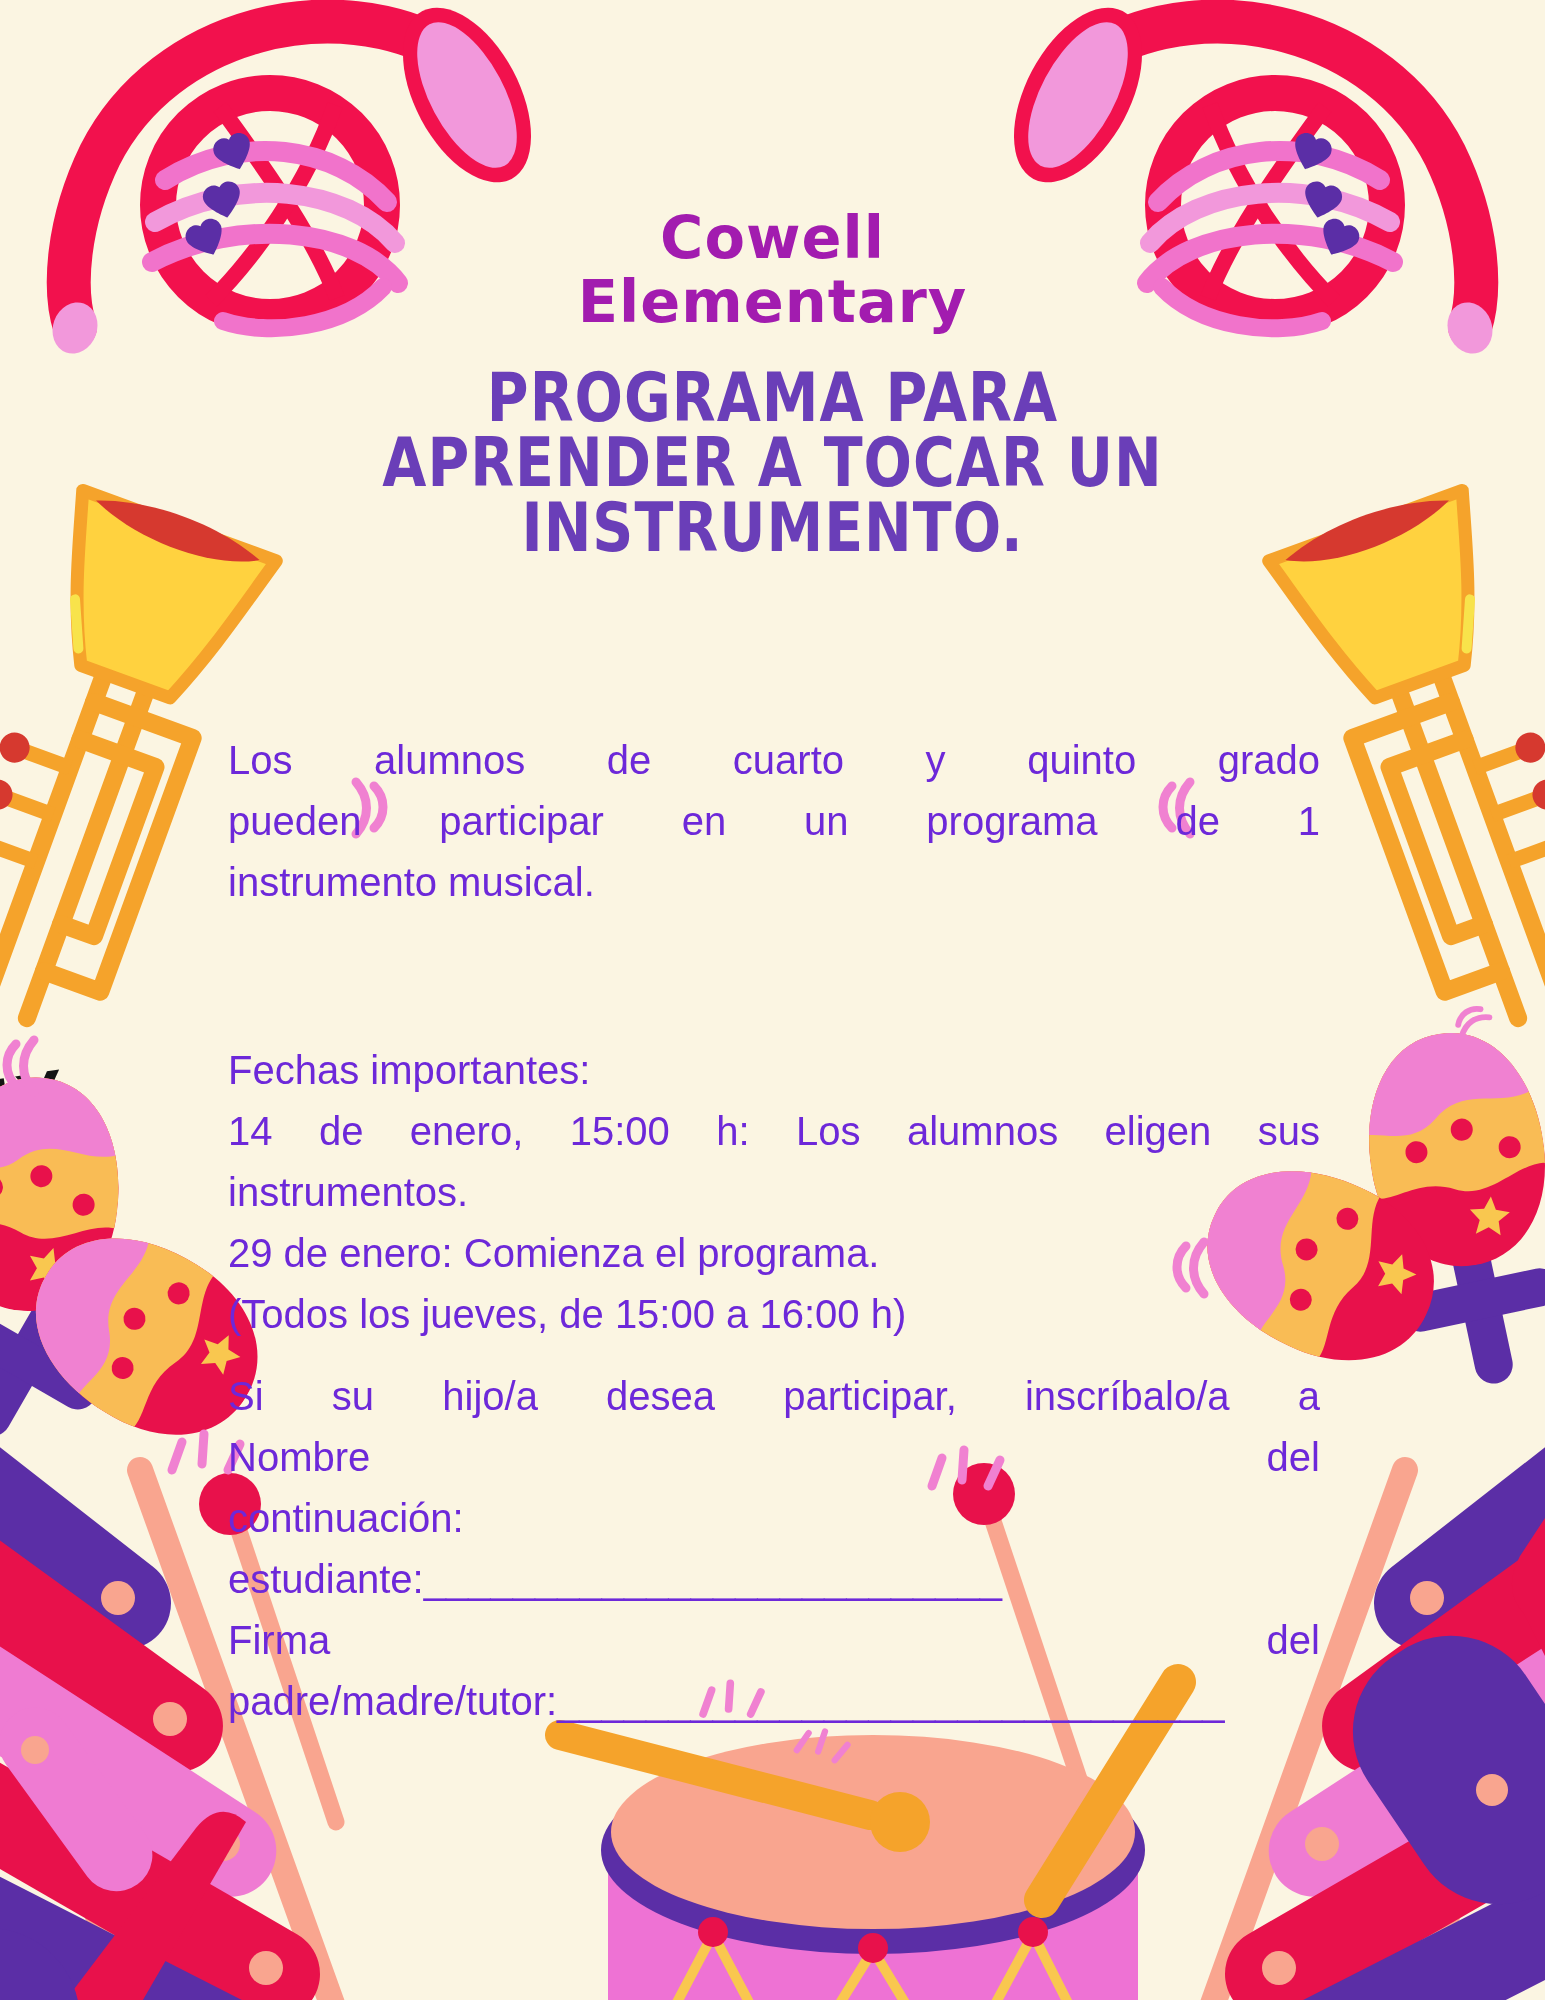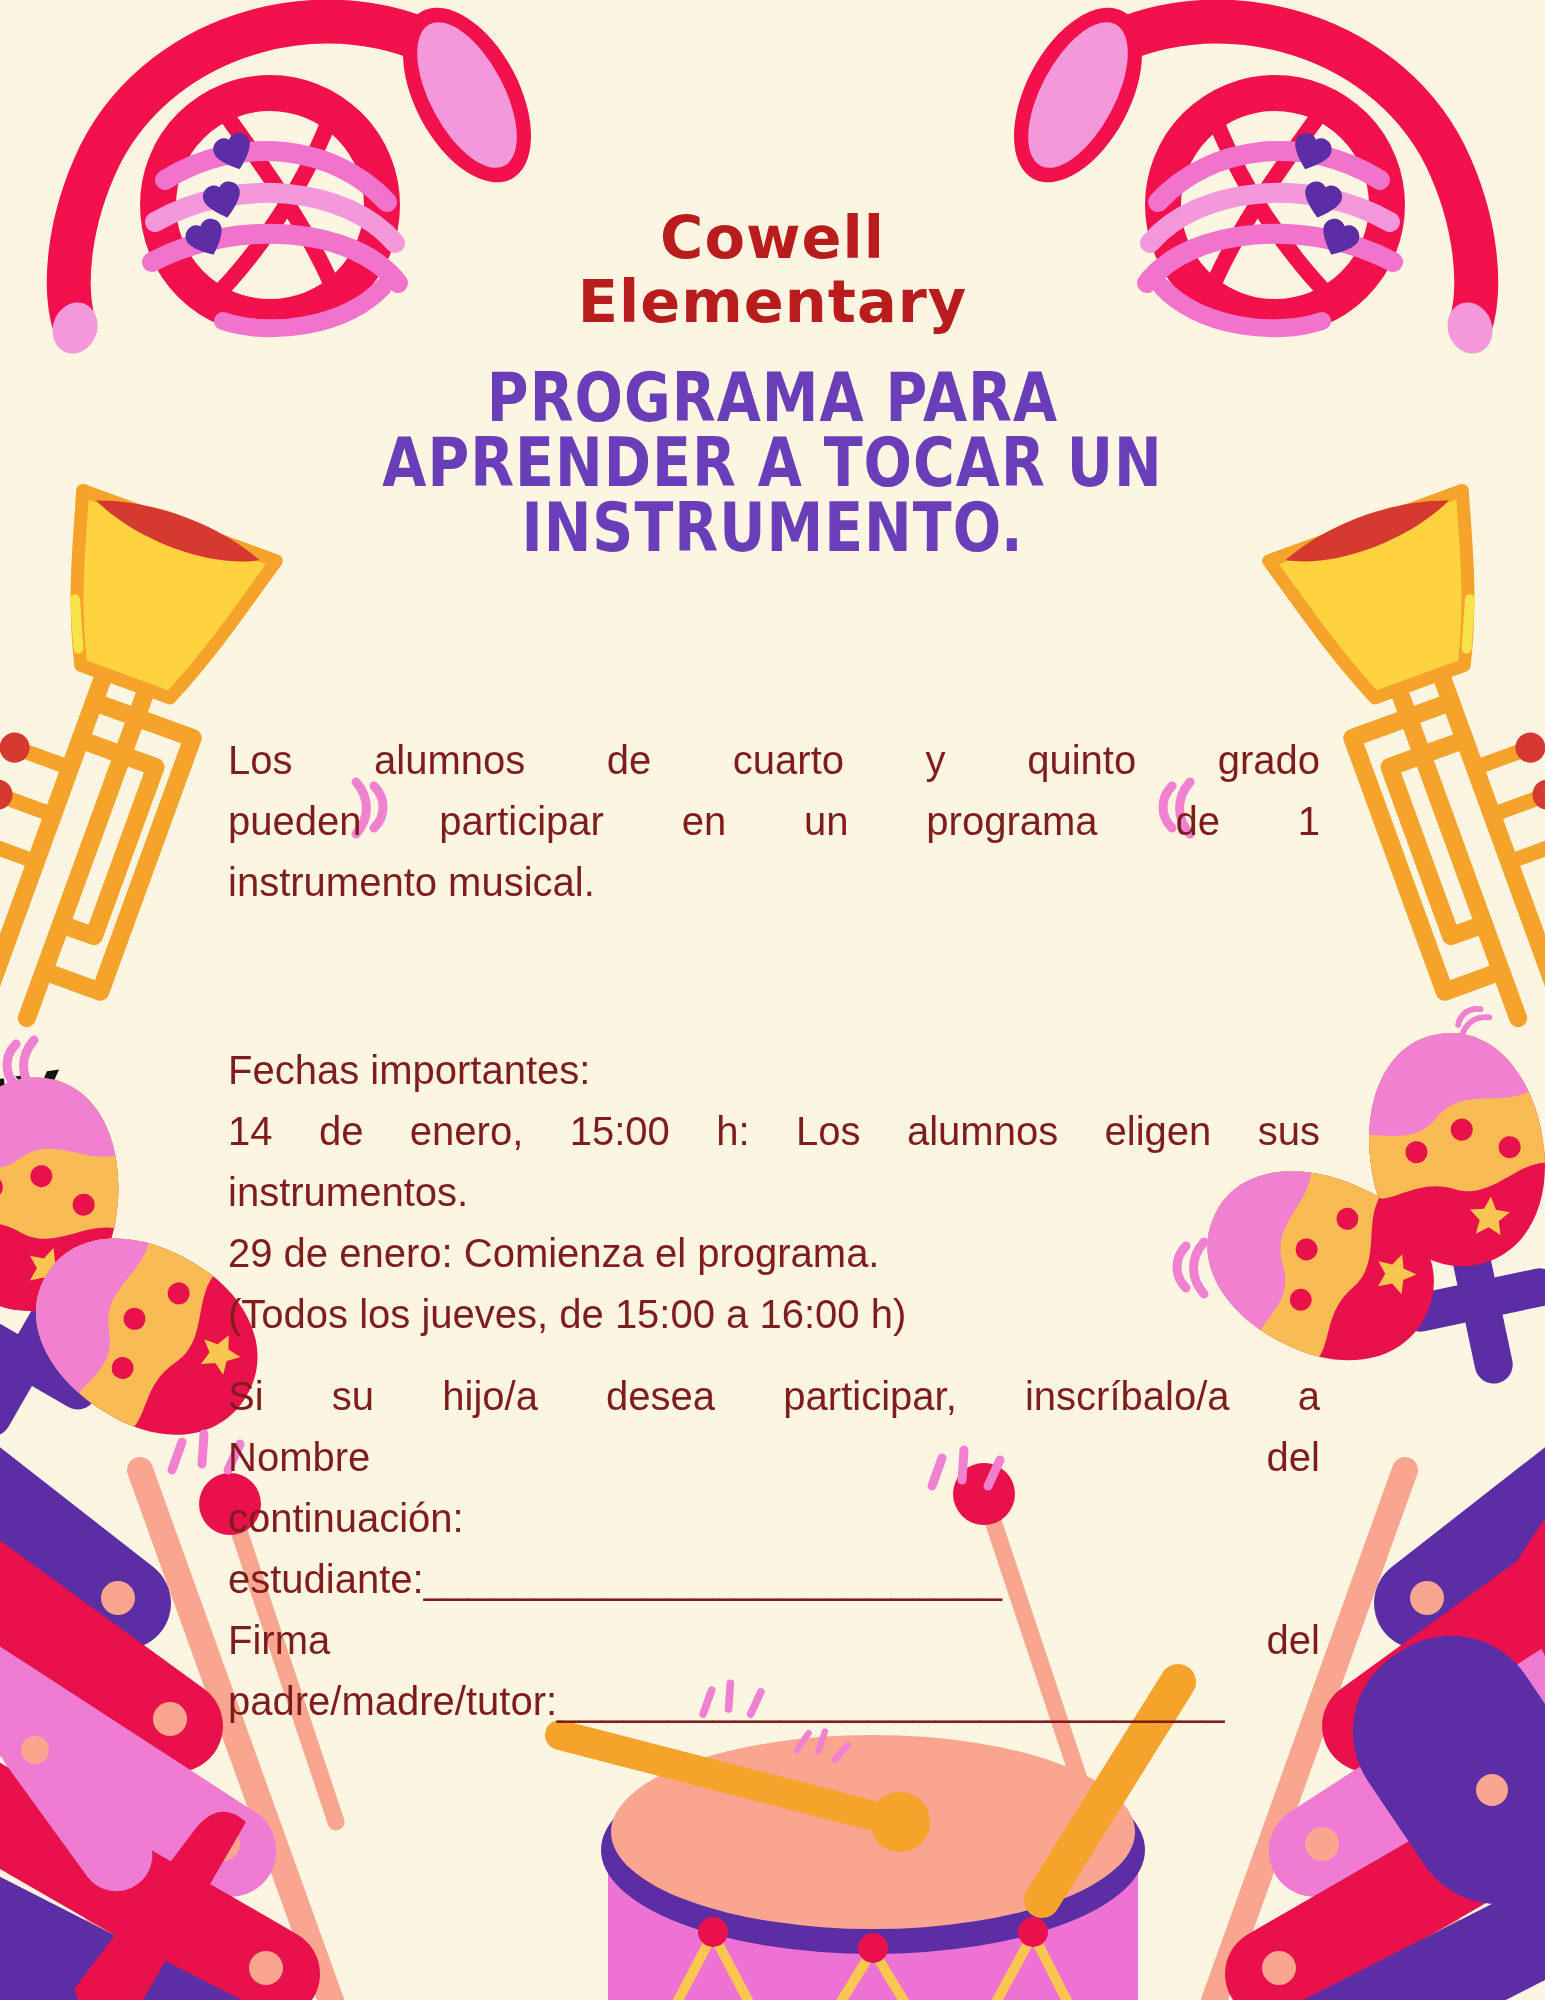--- a/index.html
+++ b/index.html
@@ -1,24 +1,24 @@
 <!DOCTYPE html>
 <html><head>
 <meta charset="utf-8">
 <style>
   html,body{margin:0;padding:0;background:#FBF5E2;}
   .poster{position:relative;width:1545px;height:2000px;overflow:hidden;background:#FBF5E2;}
   .deco{position:absolute;left:0;top:0;width:1545px;height:2000px;z-index:1;}
   .textlayer{position:absolute;inset:0;z-index:2;pointer-events:none;}
-  .school{position:absolute;left:0;right:0;top:206px;text-align:center;color:#b91c1c;
+  .school{position:absolute;left:0;right:0;top:206px;text-align:center;color:#a21caf;
     font-family:"DejaVu Sans",sans-serif;font-weight:bold;font-size:59px;line-height:64px;letter-spacing:1px;}
   .headline{position:absolute;left:0;right:0;top:366px;text-align:center;color:#6A3EB8;
     font-family:"DejaVu Sans",sans-serif;font-weight:bold;font-size:57px;line-height:55px;
     letter-spacing:1px;transform:scaleY(1.18);transform-origin:50% 0;}
-  .col{position:absolute;left:228px;width:1092px;color:#7f1d1d;
+  .col{position:absolute;left:228px;width:1092px;color:#6d28d9;
     font-family:"Liberation Sans",sans-serif;font-size:40px;line-height:61px;}
   .col.intro{top:730px;}
   .col.dates{top:1040px;}
   .col.signup{top:1366px;}
   .line{text-align:left;}
   .stretch{text-align:justify;text-align-last:justify;}
 </style>
 </head>
 <body>
 

